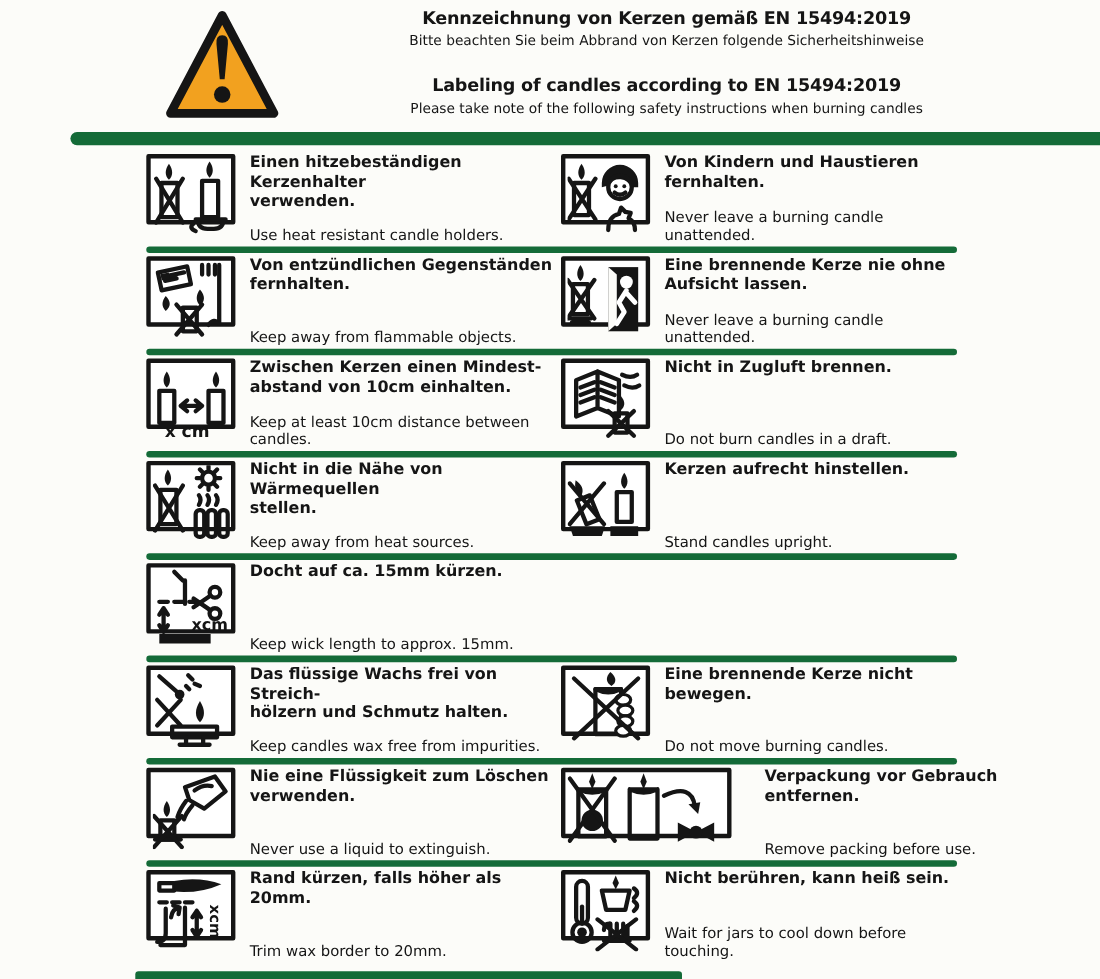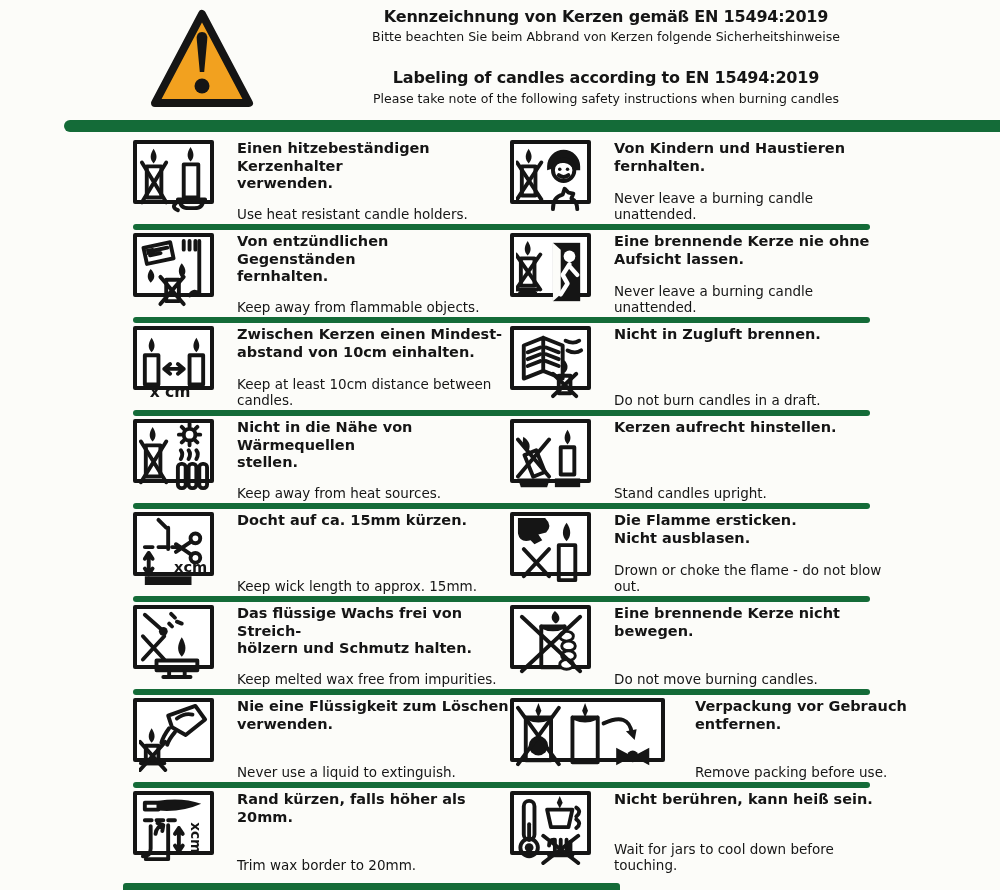--- a/index.html
+++ b/index.html
@@ -26,21 +26,21 @@
   
   .grid{position:absolute;top:137px;left:0;width:1000px;}
   .row{display:flex;align-items:flex-start;height:87px;padding:3px 0 0 133px;}
   .cell{display:flex;align-items:flex-start;}
   .cell.l{width:377px;}
   .cell.r{flex:1;}
   .ibox{flex:none;width:81px;height:64px;border:4.5px solid var(--ink);border-radius:2px;
         background:#fff;display:flex;justify-content:center;}
   .ibox.wide{width:155px;}
   .ibox svg{display:block;}
-  .txt{display:flex;flex-direction:column;justify-content:space-between;min-height:82px;margin-left:23px;}
+  .txt{display:flex;flex-direction:column;justify-content:space-between;min-height:82px;margin-left:13px;}
   .cell.l .txt{width:278px;}
   .cell.r .txt{width:288px;}
   .txt.push{margin-left:30px;width:252px;}
   .de{font-weight:bold;font-size:14.5px;line-height:1.22;white-space:pre-line;}
   .en{font-size:13.5px;line-height:1.2;white-space:pre-line;}
   .divider{height:6px;width:737px;margin-left:133px;background:var(--green);border-radius:3px;}
   .bottombar{position:absolute;left:123px;bottom:0;width:497px;height:7px;
              background:var(--green);border-radius:3px 3px 0 0;}
 
   
@@ -252,56 +252,40 @@
             <path class="s" d="M10 38 v22 M10 38 l-4 6 M10 38 l4 6 M10 60 l-4 -6 M10 60 l4 -6" stroke-width="3"></path>
             <text x="36" y="58" font-size="15">xcm</text>
             <path class="f" d="M6 62 h48 v9 h-48 z"></path>
           </svg>
         </div>
         <div class="txt">
           <div class="de">Docht auf ca. 15mm kürzen.</div>
           <div class="en">Keep wick length to approx. 15mm.</div>
         </div>
       </div>
-      <div class="cell r">
-        <div class="ibox">
-          <svg width="70" height="70" viewBox="0 0 72 72">
-            <path class="f" d="M2 2 H30 Q38 10 31 17 L23 19 L27 25 L19 29 L15 25 Q4 28 2 18 Z"></path>
-            <path class="s" d="M8 34 L34 62 M34 34 L8 62" stroke-width="5"></path>
-            <path class="f" d="M52 7 C57 14 57 21 52 26 C47 21 47 14 52 7 Z"></path>
-            <rect class="s" x="44" y="30" width="17" height="36"></rect>
-          </svg>
-        </div>
-        <div class="txt">
-          <div class="de">Die Flamme ersticken.
-Nicht ausblasen.</div>
-          <div class="en">Drown or choke the flame - do not blow
-out.</div>
-        </div>
-      </div>
     </section>
     <div class="divider"></div>
 
     <section class="row">
       <div class="cell l">
         <div class="ibox">
           <svg width="70" height="70" viewBox="0 0 72 72">
             <path class="s" d="M6 6 L22 20" stroke-width="4"></path>
             <circle class="f" cx="25" cy="23" r="4.5"></circle>
             <path class="s" d="M33 5 l4 4 M39 13 l5 2 M31 15 l3 3" stroke-width="2.5"></path>
             <path class="s" d="M4 28 L26 52 M26 28 L4 52" stroke-width="4.5"></path>
             <path class="f" d="M44 29 C49 37 49 44 44 49 C39 44 39 37 44 29 Z"></path>
             <path class="s" d="M18 53 h42 v10 h-42 z" stroke-width="3.5"></path>
             <path class="s" d="M31 63 v6 M47 63 v6 M25 70 h28" stroke-width="3.5"></path>
           </svg>
         </div>
         <div class="txt">
           <div class="de">Das flüssige Wachs frei von Streich-
 hölzern und Schmutz halten.</div>
-          <div class="en">Keep melted wax free from impurities.</div>
+          <div class="en">Keep candles wax free from impurities.</div>
         </div>
       </div>
       <div class="cell r">
         <div class="ibox">
           <svg width="70" height="70" viewBox="0 0 72 72">
             <path class="f" d="M40 2 C46 7 46 12 41 15 C36 12 35 7 40 2 Z"></path>
             <path class="s" d="M26 18 h24 v42 h-24 z" stroke-width="4"></path>
             <path class="s" d="M26 18 q12 6 24 0" stroke-width="3"></path>
             <ellipse class="sw" cx="52" cy="28" rx="7" ry="5" stroke-width="3"></ellipse>
             <ellipse class="sw" cx="54" cy="38" rx="7" ry="5" stroke-width="3"></ellipse>

